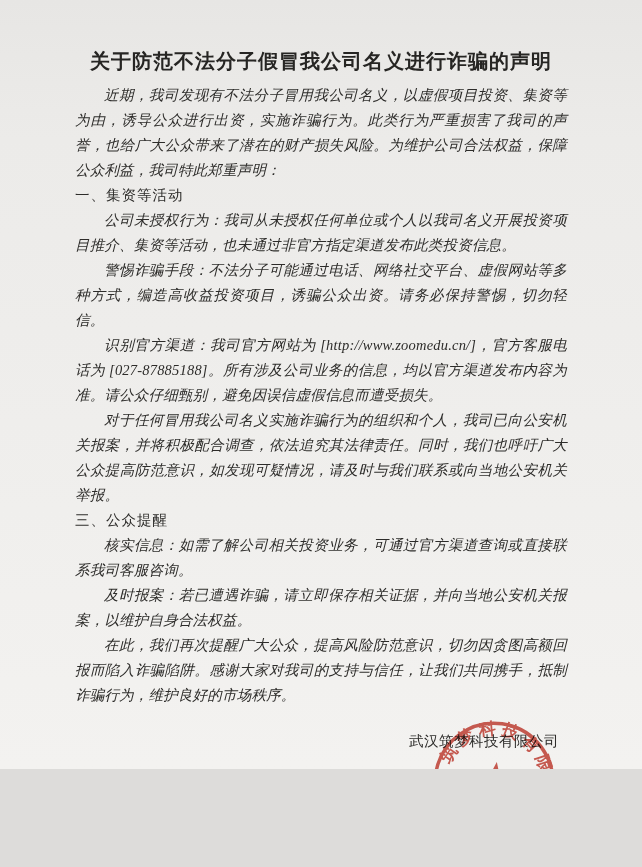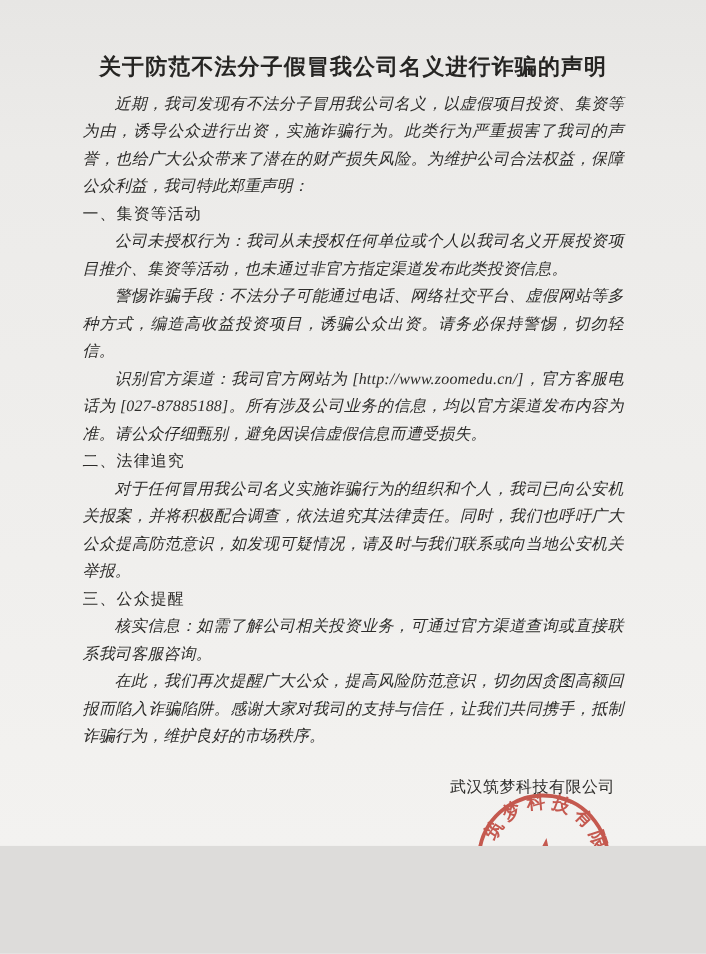--- a/index.html
+++ b/index.html
@@ -84,25 +84,25 @@
 
   <h1 class="doc-title">关于防范不法分子假冒我公司名义进行诈骗的声明</h1>
 
   <p class="para indent">近期，我司发现有不法分子冒用我公司名义，以虚假项目投资、集资等为由，诱导公众进行出资，实施诈骗行为。此类行为严重损害了我司的声誉，也给广大公众带来了潜在的财产损失风险。为维护公司合法权益，保障公众利益，我司特此郑重声明：</p>
 
   <h2 class="sec-heading">一、集资等活动</h2>
   <p class="para indent">公司未授权行为：我司从未授权任何单位或个人以我司名义开展投资项目推介、集资等活动，也未通过非官方指定渠道发布此类投资信息。</p>
   <p class="para indent">警惕诈骗手段：不法分子可能通过电话、网络社交平台、虚假网站等多种方式，编造高收益投资项目，诱骗公众出资。请务必保持警惕，切勿轻信。</p>
   <p class="para indent">识别官方渠道：我司官方网站为 [http://www.zoomedu.cn/]，官方客服电话为 [027-87885188]。所有涉及公司业务的信息，均以官方渠道发布内容为准。请公众仔细甄别，避免因误信虚假信息而遭受损失。</p>
 
-  <h2 class="sec-heading">二、法律追究</h2>
   <p class="para indent">对于任何冒用我公司名义实施诈骗行为的组织和个人，我司已向公安机关报案，并将积极配合调查，依法追究其法律责任。同时，我们也呼吁广大公众提高防范意识，如发现可疑情况，请及时与我们联系或向当地公安机关举报。</p>
 
   <h2 class="sec-heading">三、公众提醒</h2>
   <p class="para indent">核实信息：如需了解公司相关投资业务，可通过官方渠道查询或直接联系我司客服咨询。</p>
+  <p class="para indent">及时报案：若已遭遇诈骗，请立即保存相关证据，并向当地公安机关报案，以维护自身合法权益。</p>
   <p class="para indent">在此，我们再次提醒广大公众，提高风险防范意识，切勿因贪图高额回报而陷入诈骗陷阱。感谢大家对我司的支持与信任，让我们共同携手，抵制诈骗行为，维护良好的市场秩序。</p>
 
   <div class="signature-block">
     <div class="signature-company">武汉筑梦科技有限公司</div>
   </div>
 
   <div class="seal">
     <svg viewBox="0 0 150 150">
       <defs>
         <path id="sealTextPath" d="M 41.8 108.2 A 47 47 0 1 1 108.2 108.2" fill="none"></path>

